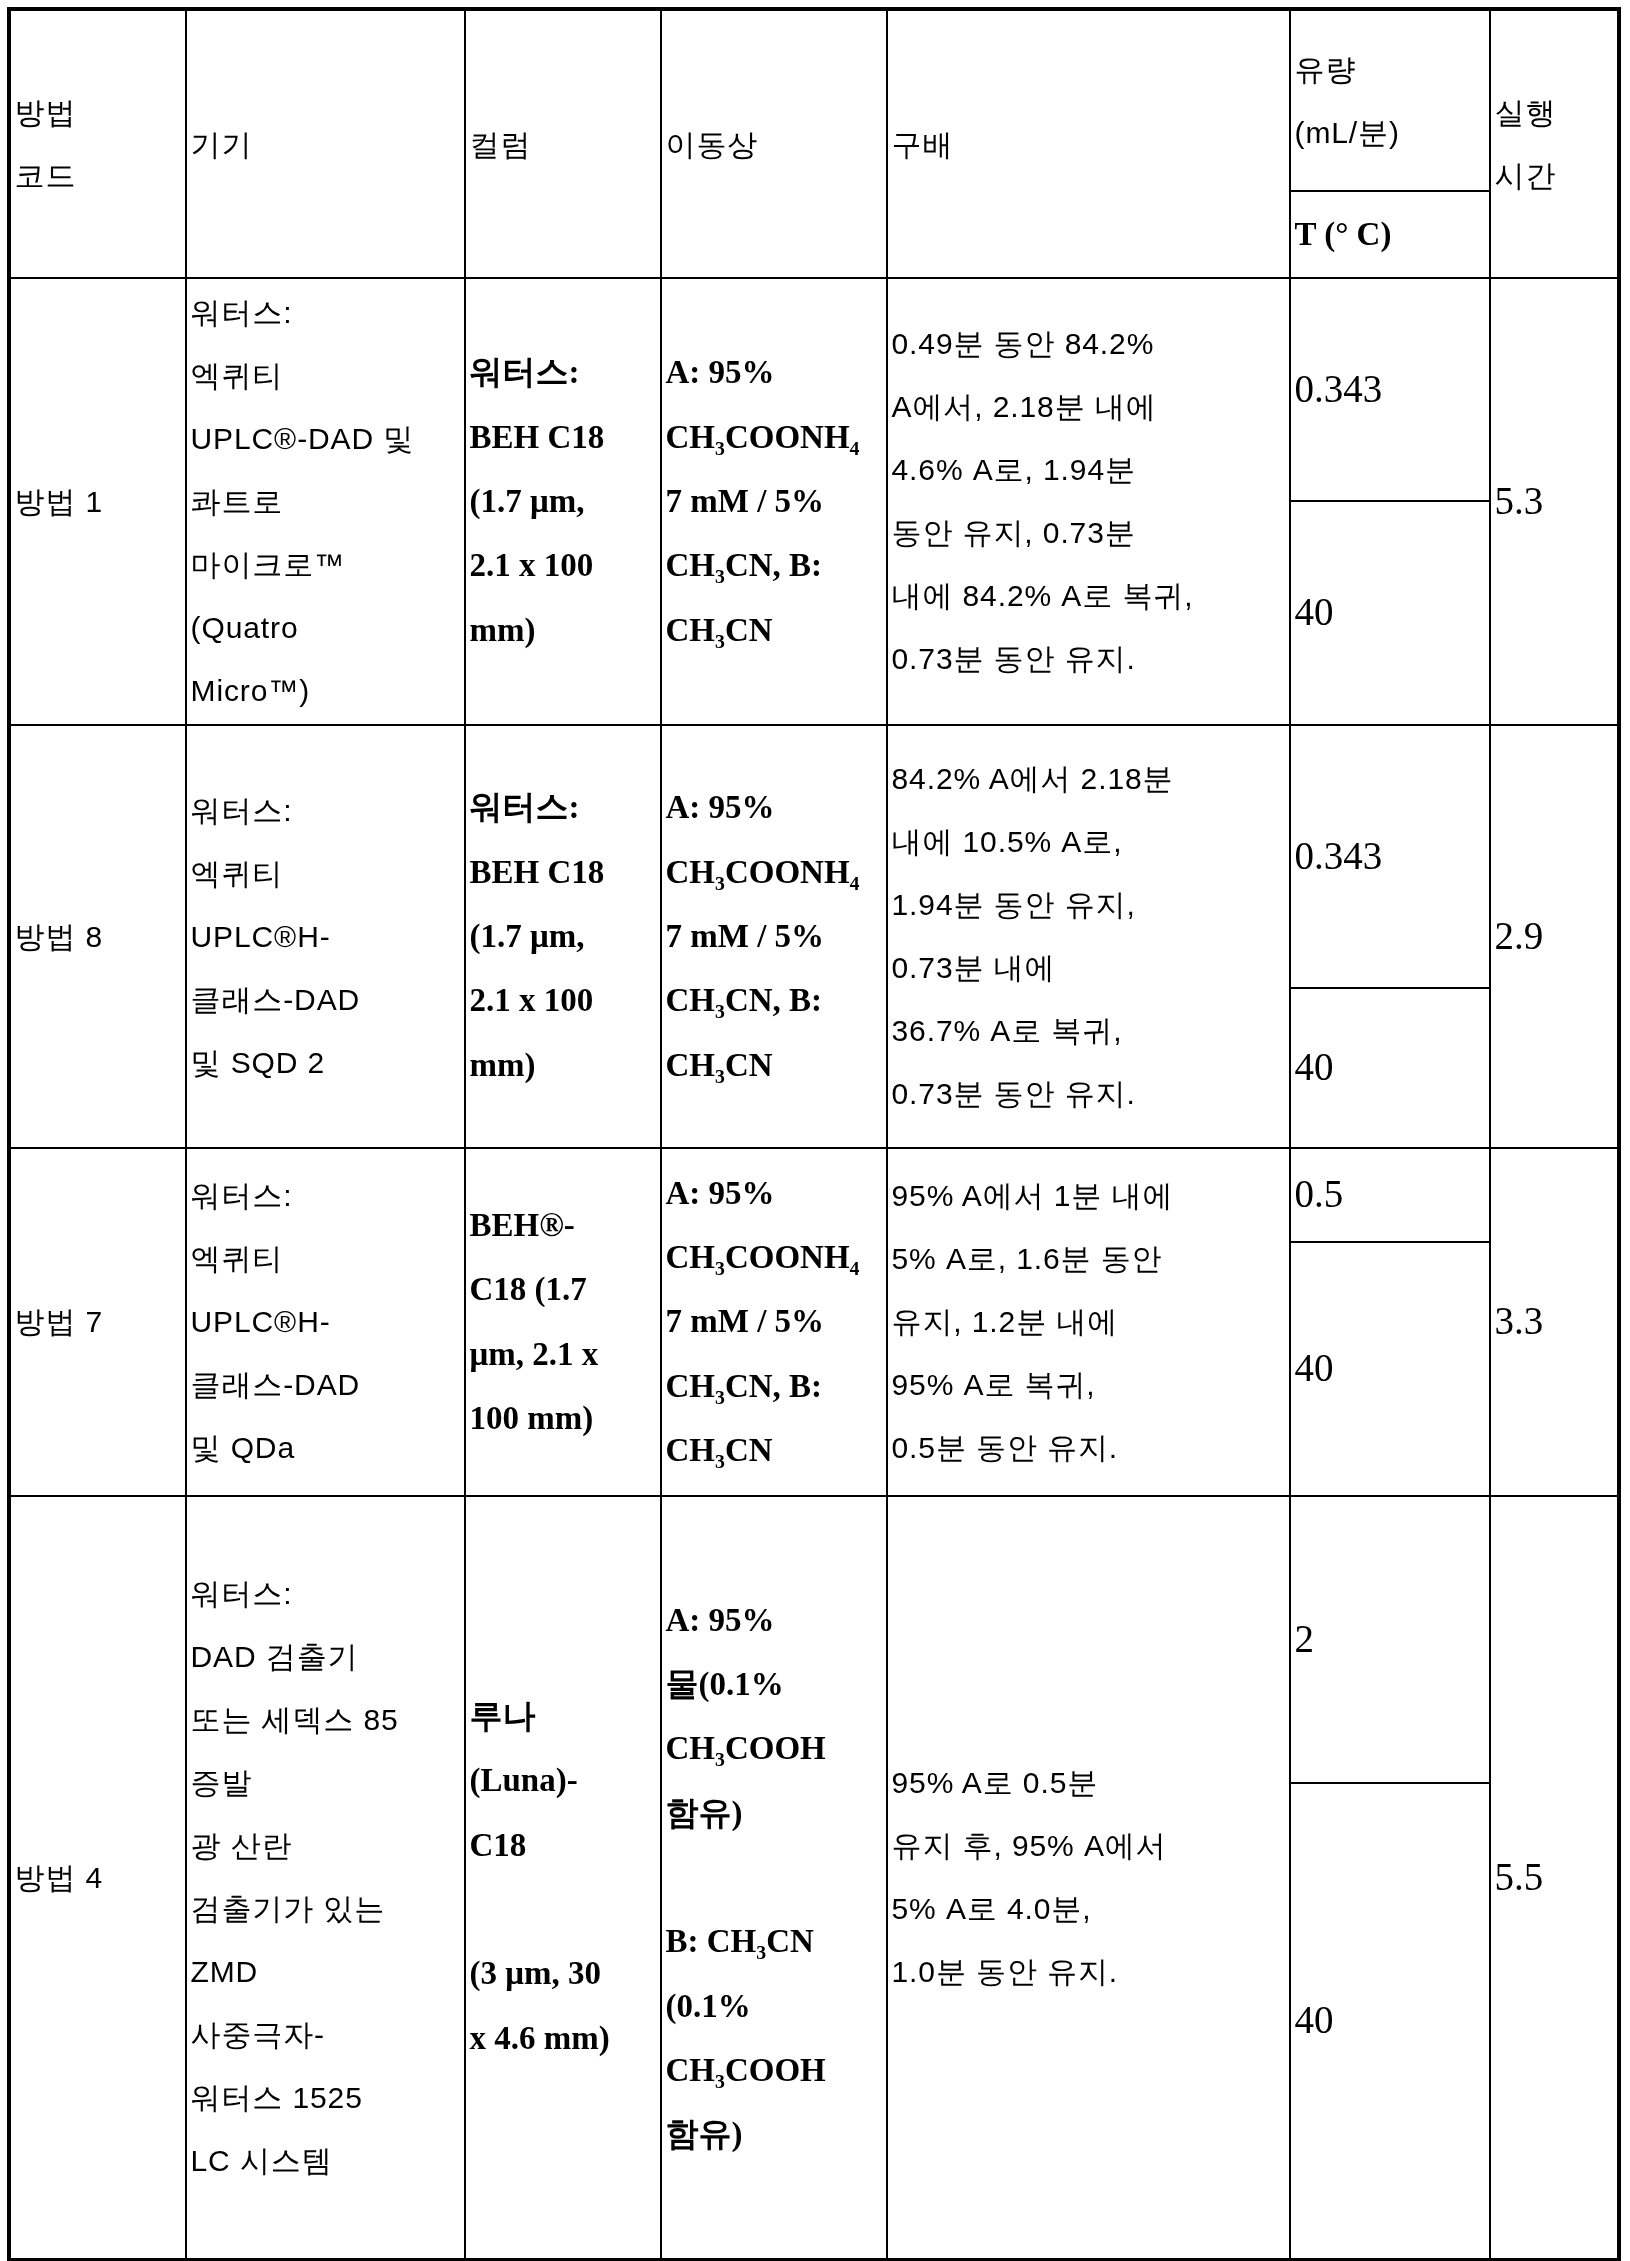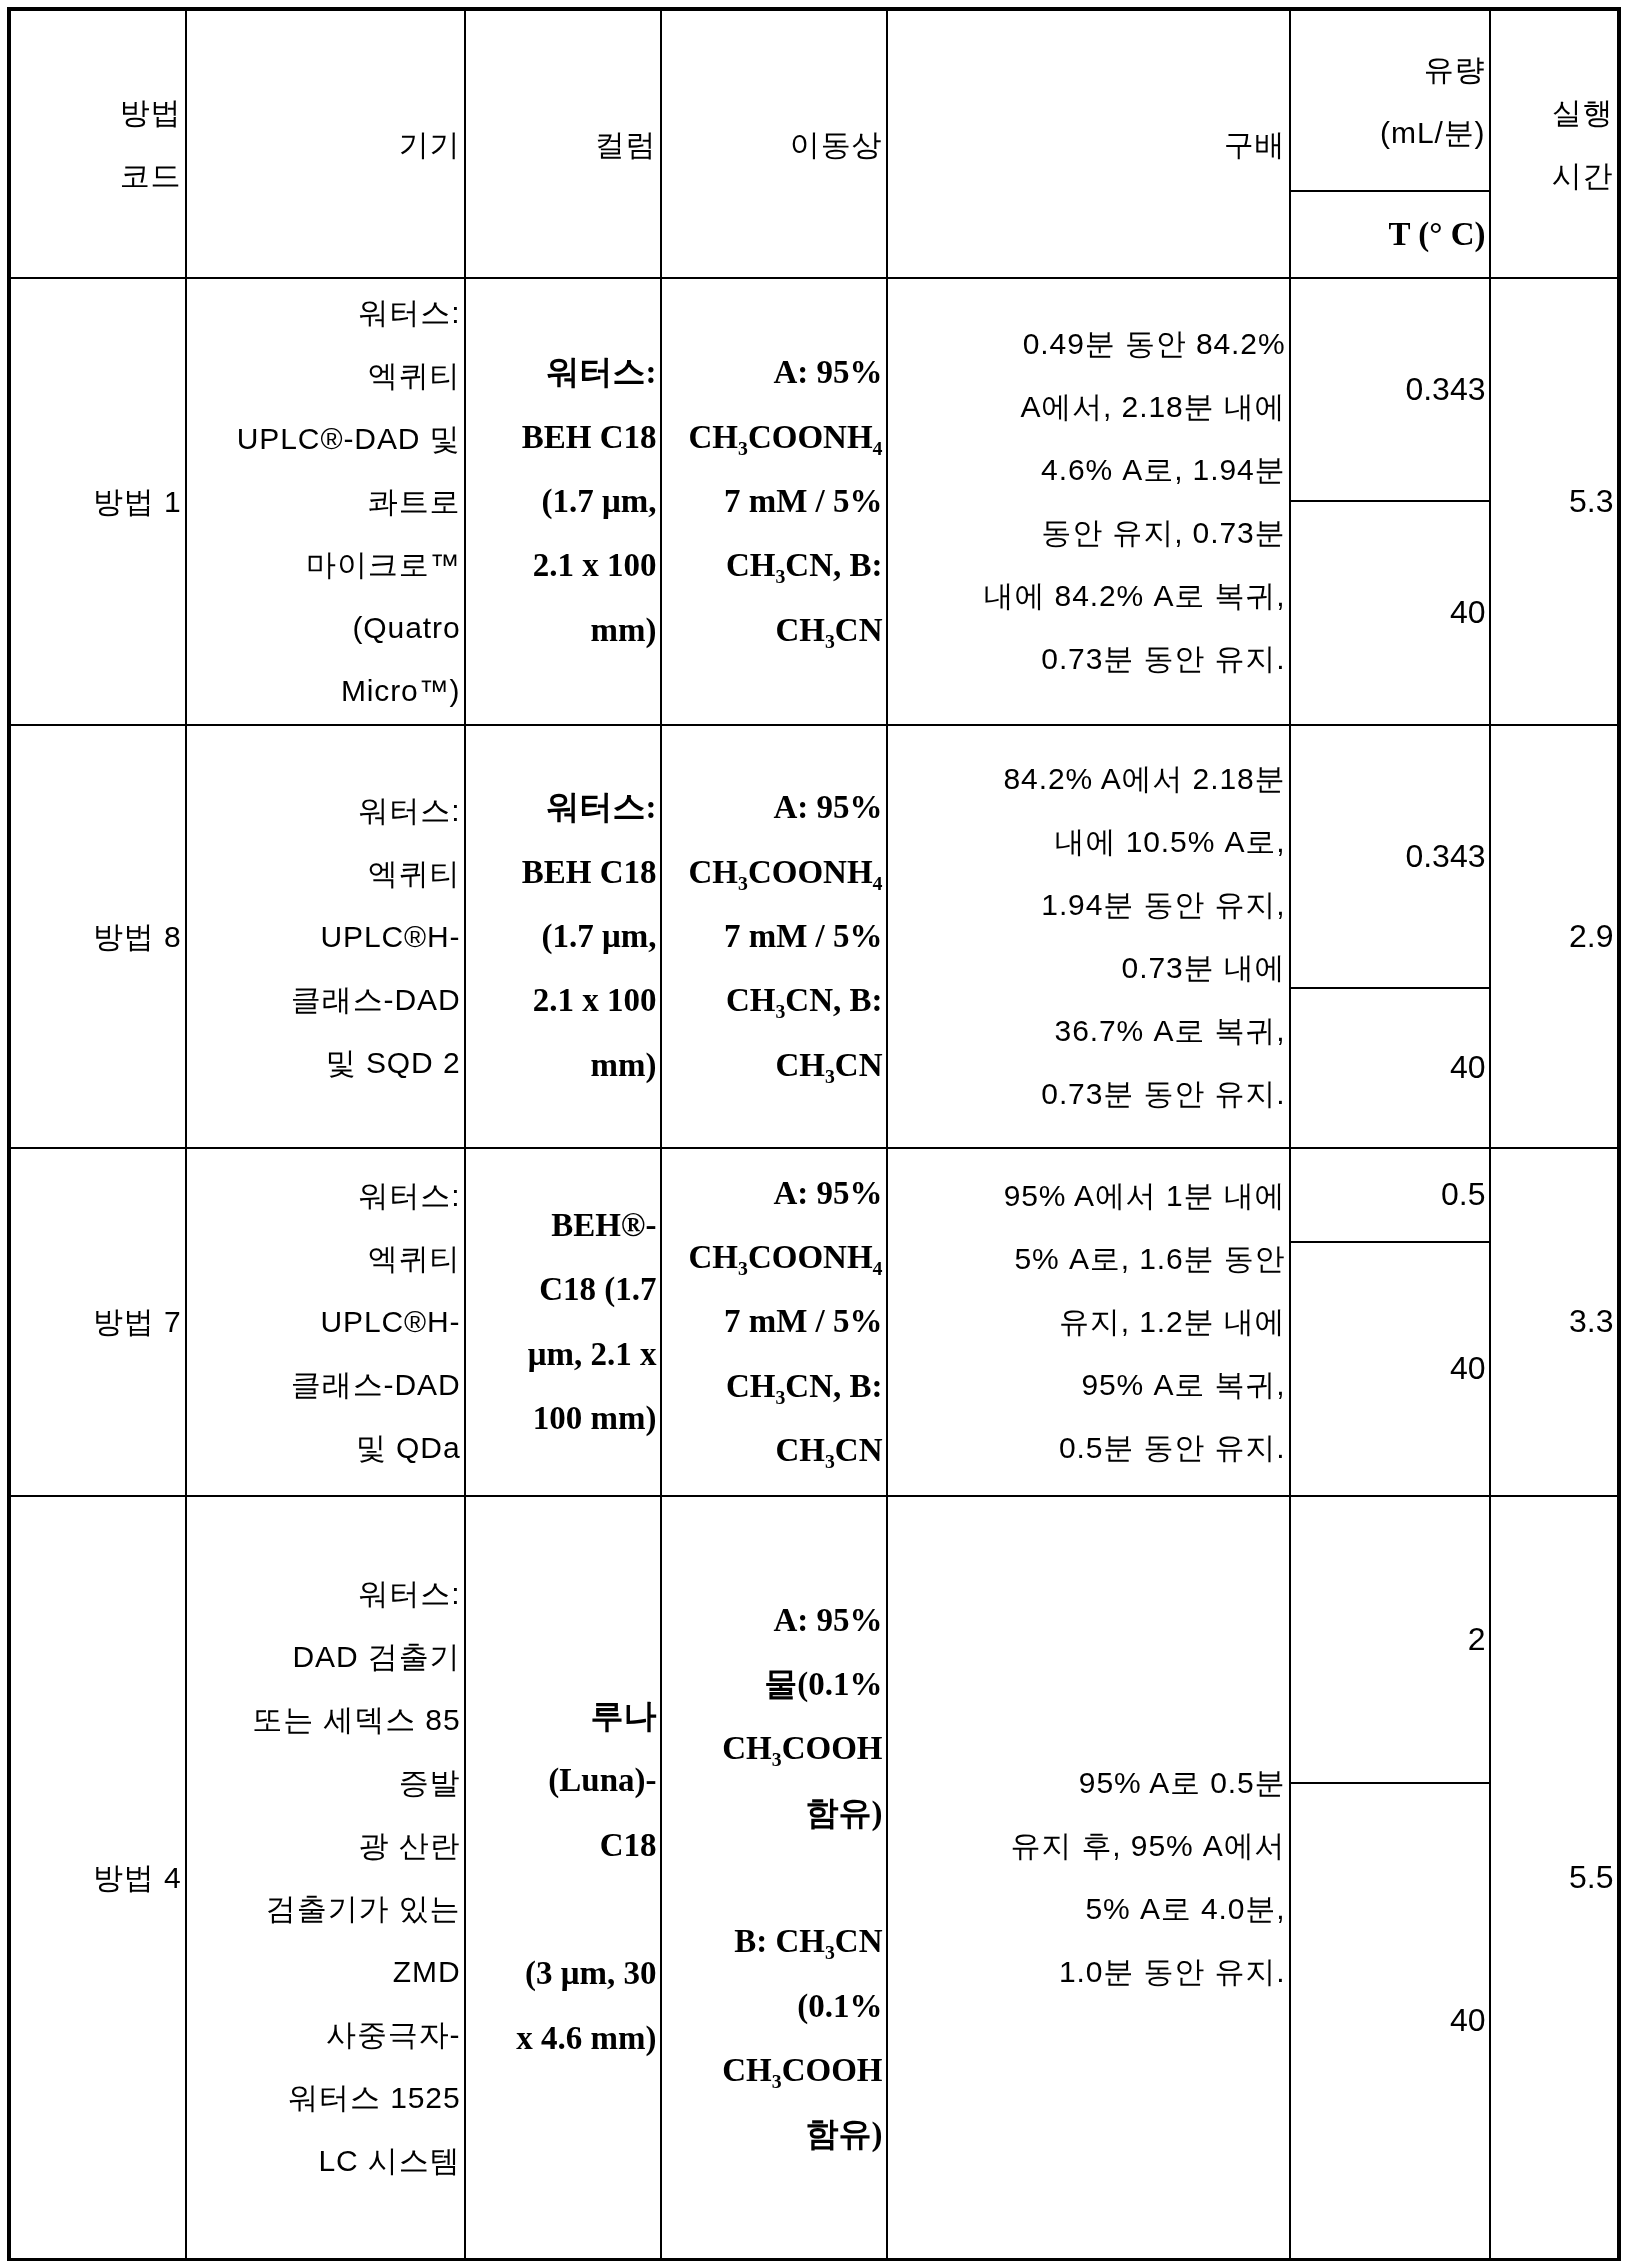--- a/index.html
+++ b/index.html
@@ -11,21 +11,21 @@
   }
   .table-wrap{position:absolute;left:7px;top:7px;}
   table{
     border-collapse:collapse;
     table-layout:fixed;
     width:1612px;
     background:#fff;
   }
   td,th{
     border:2.6px solid #000;
-    text-align:right;
+    text-align:left;
     vertical-align:middle;
     white-space:pre-line;
     padding:1.8px 3.5px;
     overflow:hidden;
     font-weight:normal;
   }
   table{border:4.4px solid #000;}
   
   .hr1{height:182px}
   .hr2{height:87px}
@@ -42,22 +42,22 @@
   }
   
   .sf{
     font-family:"Liberation Serif","DejaVu Serif",serif;
     font-size:33px;
     line-height:1.95;
     font-weight:bold;
   }
   
   .num{
-    font-family:Liberation Sans, sans-serif;
-    font-size:32px;
+    font-family:Liberation Serif, serif;
+    font-size:39px;
     line-height:1.4;
   }
 </style>
 </head>
 <body>
 
 <div class="table-wrap">
 <table>
   <colgroup>
     <col style="width:177px">

